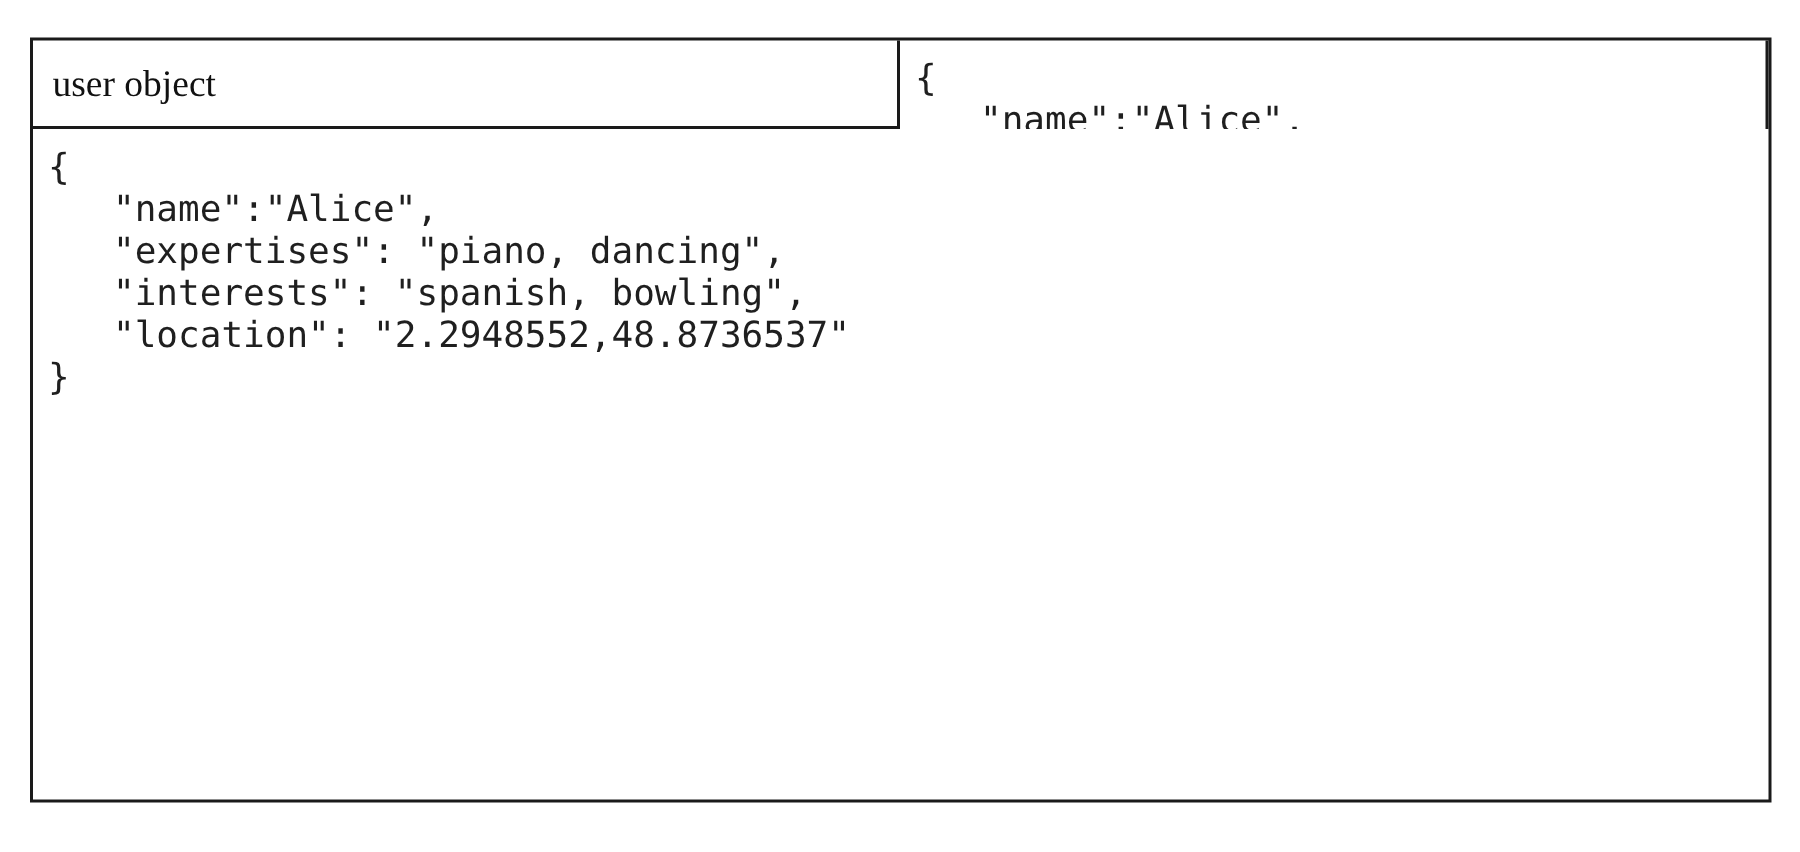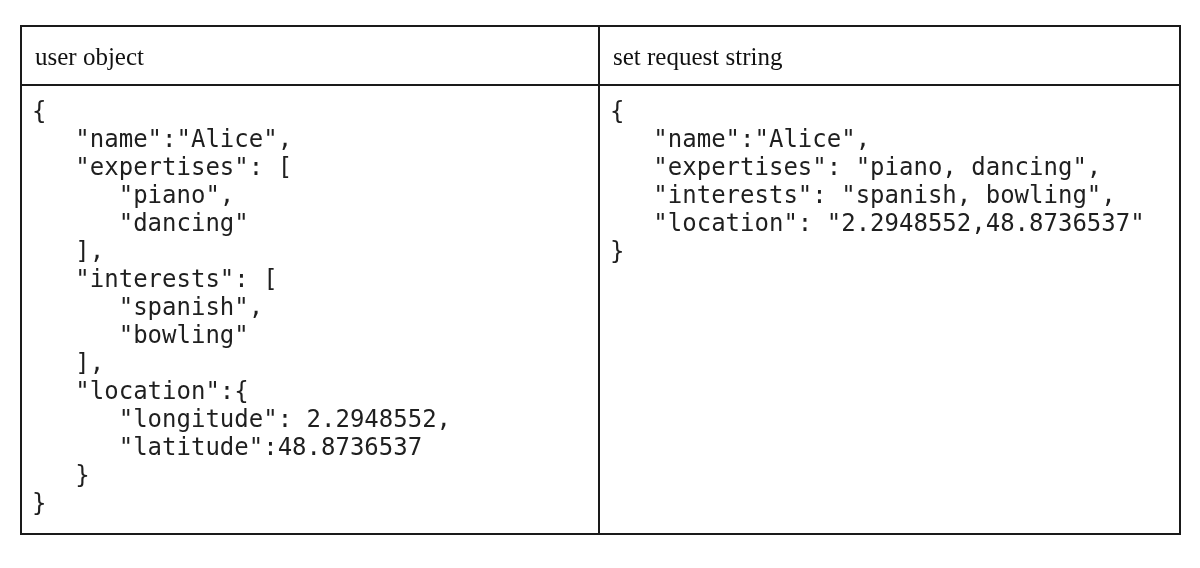--- a/index.html
+++ b/index.html
@@ -61,23 +61,20 @@
 </head>
 <body>
 
 <div class="figure">
   <div class="comparison-table">
 
     <div class="cell header-cell col-divider">
       <span>user object</span>
     </div>
 
-    <div class="cell header-cell">
-      <span>set request string</span>
-    </div>
 
     <div class="cell body-cell col-divider">
       <pre class="code-block">{
    "name":"Alice",
    "expertises": [
       "piano",
       "dancing"
    ],
    "interests": [
       "spanish",

